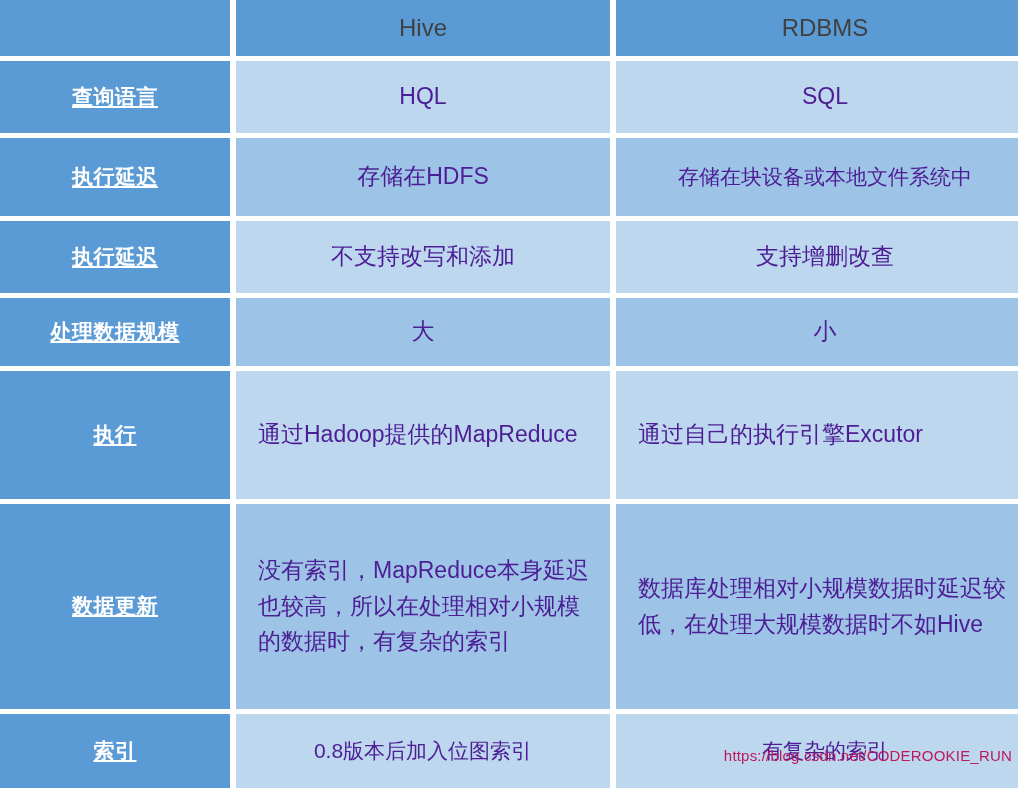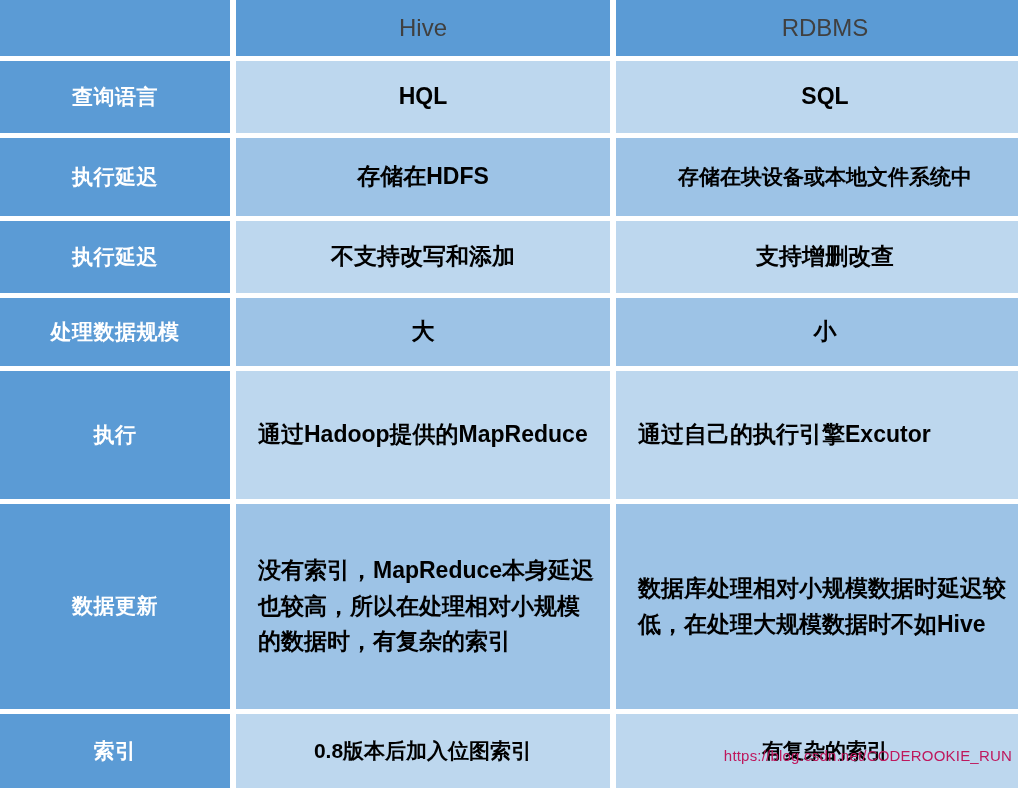--- a/index.html
+++ b/index.html
@@ -30,34 +30,34 @@
   }
 
   col.c-label { width: 230px; }
   col.c-hive  { width: 374px; }
   col.c-rdbms { width: 418px; }
 
   td {
     padding: 0 10px;
     vertical-align: middle;
     font-size: 23px;
-    color: #000000;
+    color: #4c1d95;
     line-height: 1.55;
     overflow: hidden;
-    font-weight: bold;
   }
 
   
   td.label {
     background: #5B9BD5;
     color: #ffffff;
     font-weight: bold;
     text-align: center;
     font-size: 21px;
     letter-spacing: 0.5px;
+    text-decoration: underline;
   }
 
   
   td.head {
     background: #5B9BD5;
     color: #404040;
     text-align: center;
     font-size: 24px;
     font-weight: normal;
   }

